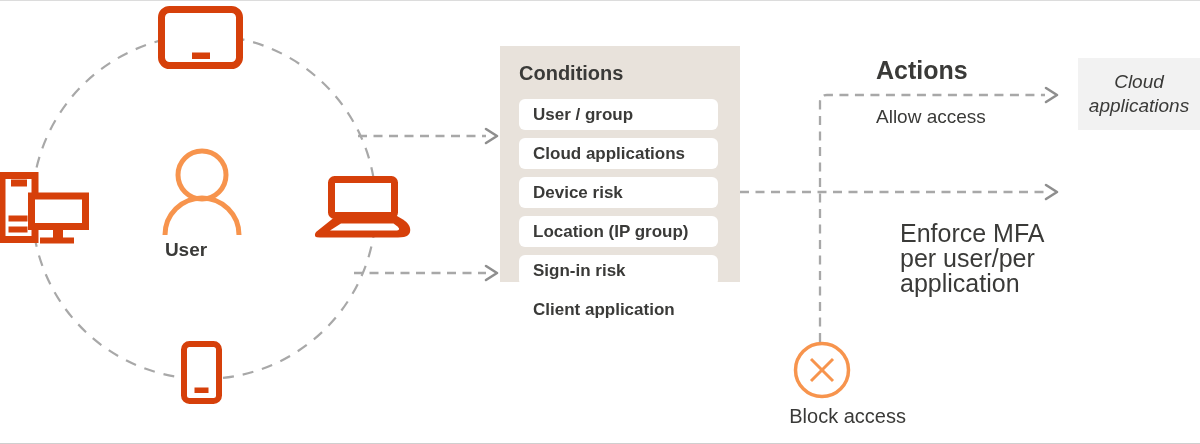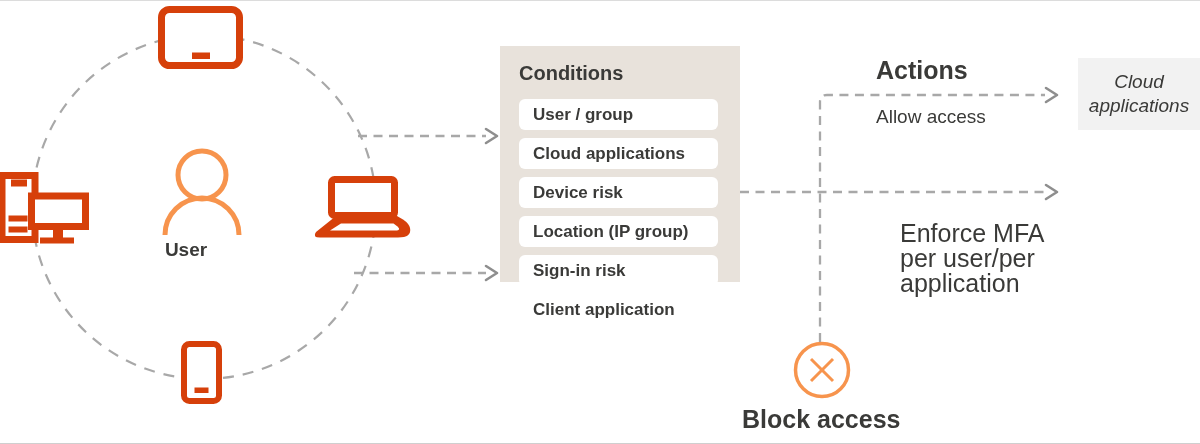--- a/index.html
+++ b/index.html
@@ -32,21 +32,21 @@
   .dev-stroke{fill:#fff;stroke:var(--device-orange);}
   .dev-fill{fill:var(--device-orange);stroke:none;}
   .accent-stroke{fill:none;stroke:var(--accent-orange);}
 
   
   .txt{position:absolute;white-space:pre-line;}
   .user-label{left:142px;top:238px;width:88px;text-align:center;font-size:19px;font-weight:700;}
   .actions-title{left:876px;top:55px;font-size:25px;font-weight:700;}
   .allow-label{left:876px;top:105px;font-size:19px;}
   .enforce-label{left:900px;top:204px;font-size:25px;line-height:25px;margin-top:16px;}
-  .block-label{left:742px;top:404px;width:164px;text-align:left;font-size:25px;font-weight:700;}
+  .block-label{left:742px;top:404px;width:164px;text-align:right;font-size:20px;font-weight:400;}
 
   
   .conditions{
     position:absolute;left:500px;top:45px;width:240px;height:236px;
     box-sizing:border-box;background:var(--panel-beige);
   }
   .conditions-title{margin:15px 22px 0 19px;font-size:20px;font-weight:700;line-height:24px;}
   .cond-rows{margin:14px 22px 0 19px;}
   .cond-row{
     height:31px;line-height:31px;margin-bottom:8px;background:#fff;

